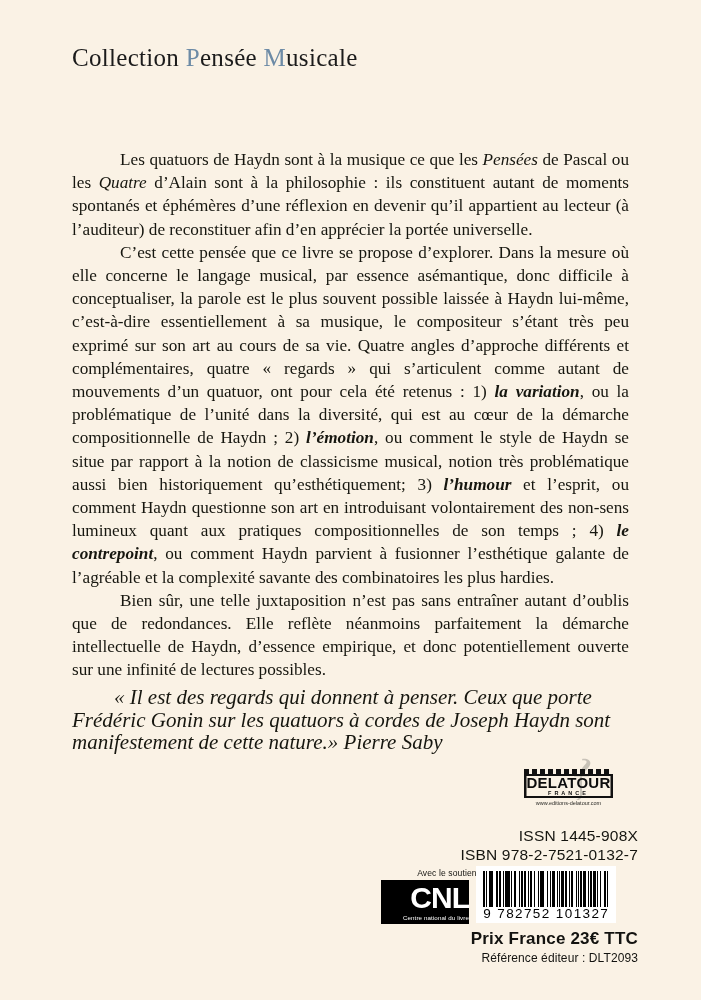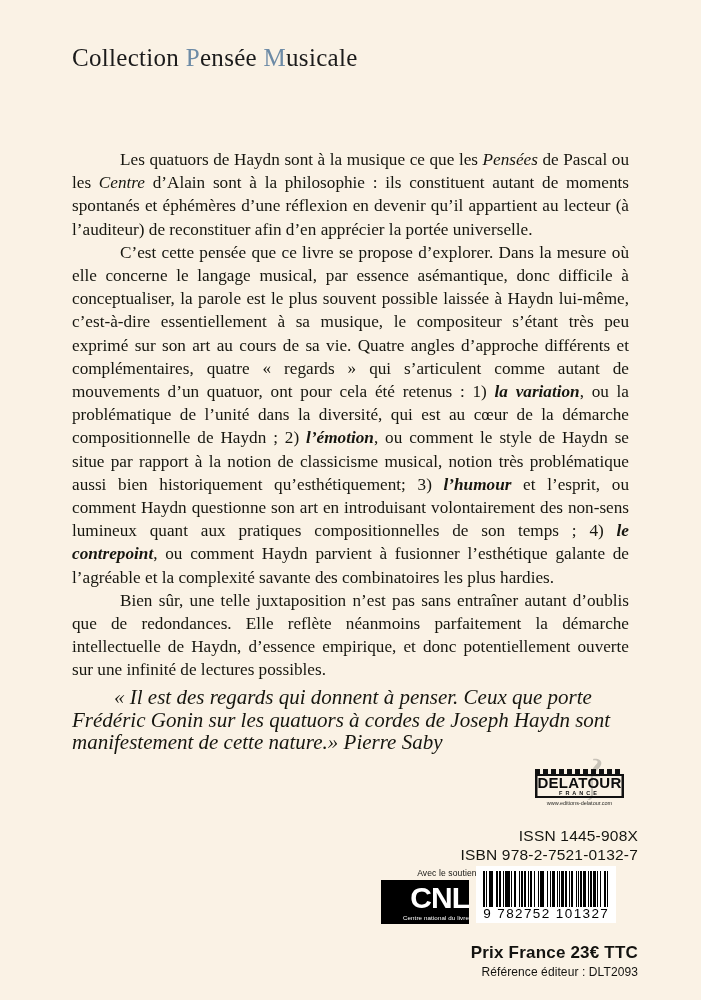--- a/index.html
+++ b/index.html
@@ -91,21 +91,21 @@
     color: #16160f;
     text-indent: 42px;
   }
   .pullquote .attrib {
     font-style: italic;
   }
 
   
   .delatour {
     position: absolute;
-    left: 527px;
+    left: 516px;
     top: 757px;
     width: 108px;
     height: 52px;
   }
   .delatour svg {
     display: block;
     width: 108px;
     height: 52px;
   }
 
@@ -194,21 +194,20 @@
   }
 
   
   .price-block {
     position: absolute;
     right: 63px;
     top: 928px;
     text-align: right;
     font-family: "Liberation Sans", "DejaVu Sans", sans-serif;
     color: #131310;
-    margin-top: 14px;
   }
   .price-block .price {
     font-size: 17px;
     font-weight: bold;
     letter-spacing: 0.2px;
     line-height: 21px;
   }
   .price-block .ref {
     font-size: 12px;
     letter-spacing: 0.1px;
@@ -221,21 +220,21 @@
 <div class="cover">
 
   <div class="collection">
     <span>Collection</span>
     <span class="cap-blue">P</span><span>ensée</span>
     <span class="cap-blue">M</span><span>usicale</span>
   </div>
 
 
   <div class="blurb">
-    <p><span>Les quatuors de Haydn sont à la musique ce que les </span><i>Pensées</i><span> de Pascal ou les </span><i>Centre</i><span> d’Alain sont à la philosophie : ils constituent autant de moments spontanés et éphémères d’une réflexion en devenir qu’il appartient au lecteur (à l’auditeur) de reconstituer afin d’en apprécier la portée universelle.</span></p>
+    <p><span>Les quatuors de Haydn sont à la musique ce que les </span><i>Pensées</i><span> de Pascal ou les </span><i>Quatre</i><span> d’Alain sont à la philosophie : ils constituent autant de moments spontanés et éphémères d’une réflexion en devenir qu’il appartient au lecteur (à l’auditeur) de reconstituer afin d’en apprécier la portée universelle.</span></p>
 
     <p><span>C’est cette pensée que ce livre se propose d’explorer. Dans la mesure où elle concerne le langage musical, par essence asémantique, donc difficile à conceptualiser, la parole est le plus souvent possible laissée à Haydn lui-même, c’est-à-dire essentiellement à sa musique, le compositeur s’étant très peu exprimé sur son art au cours de sa vie. Quatre angles d’approche différents et complémentaires, quatre « regards » qui s’articulent comme autant de mouvements d’un quatuor, ont pour cela été retenus : 1) </span><b>la variation</b><span>, ou la problématique de l’unité dans la diversité, qui est au cœur de la démarche compositionnelle de Haydn ; 2) </span><b>l’émotion</b><span>, ou comment le style de Haydn se situe par rapport à la notion de classicisme musical, notion très problématique aussi bien historiquement qu’esthétiquement; 3) </span><b>l’humour</b><span> et l’esprit, ou comment Haydn questionne son art en introduisant volontairement des non-sens lumineux quant aux pratiques compositionnelles de son temps ; 4) </span><b>le contrepoint</b><span>, ou comment Haydn parvient à fusionner l’esthétique galante de l’agréable et la complexité savante des combinatoires les plus hardies.</span></p>
 
     <p>Bien sûr, une telle juxtaposition n’est pas sans entraîner autant d’oublis que de redondances. Elle reflète néanmoins parfaitement la démarche intellectuelle de Haydn, d’essence empirique, et donc potentiellement ouverte sur une infinité de lectures possibles.</p>
   </div>
 
   <div class="pullquote"><span>« Il est des regards qui donnent à penser. Ceux que porte Frédéric Gonin sur les quatuors à cordes de Joseph Haydn sont manifestement de cette nature.»</span><span class="attrib"> Pierre Saby</span></div>
 
   <div class="delatour">
     <svg viewBox="0 0 216 104" xmlns="http://www.w3.org/2000/svg" aria-label="Delatour France">

